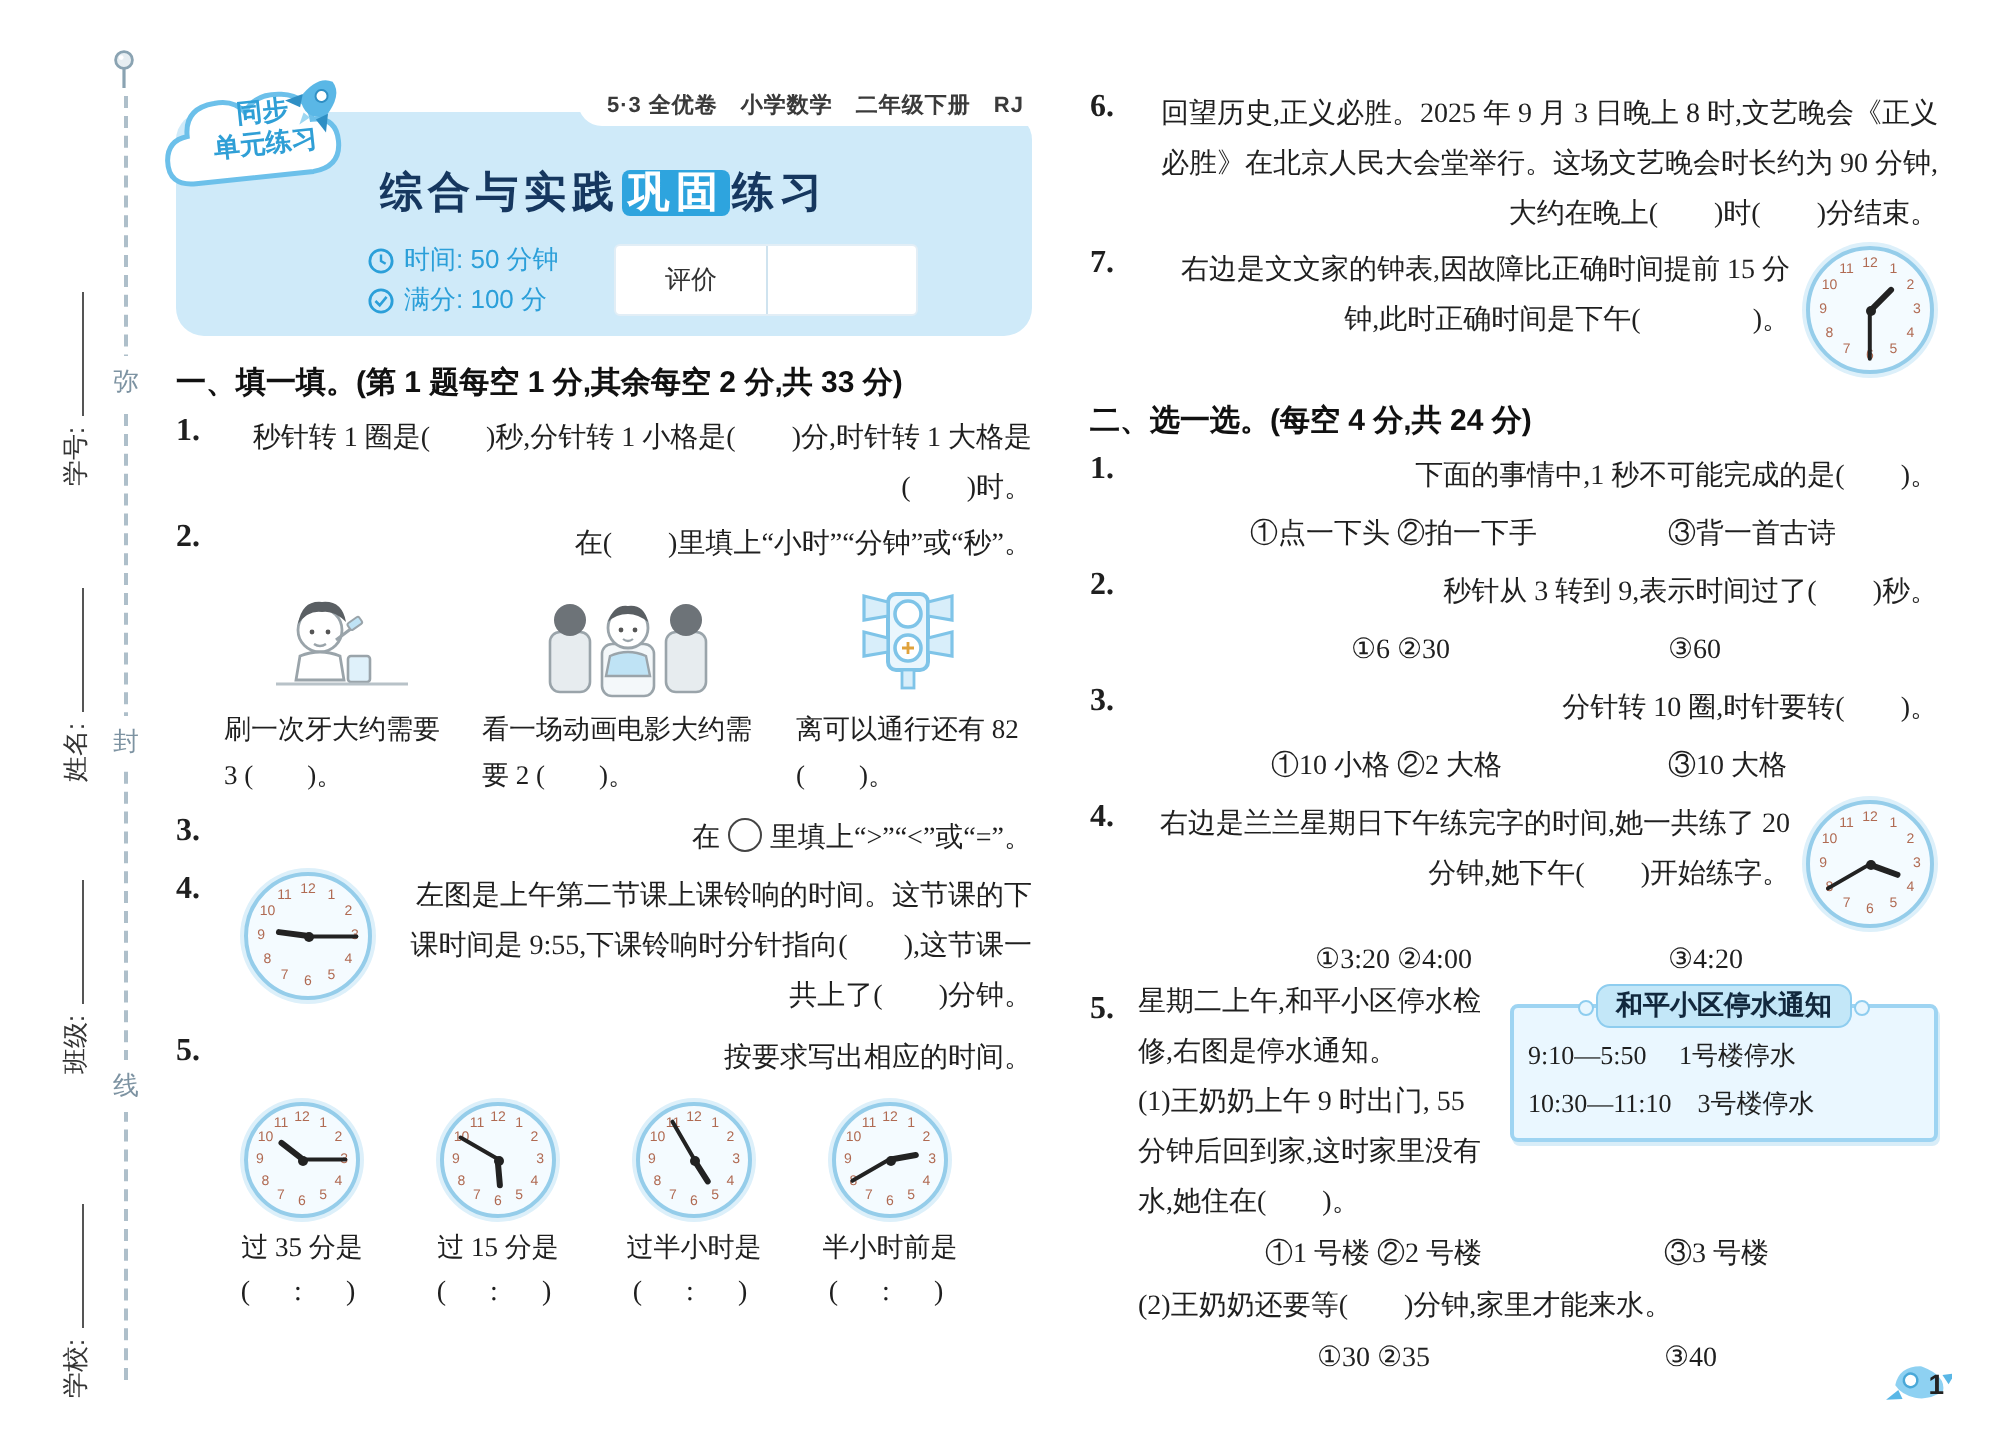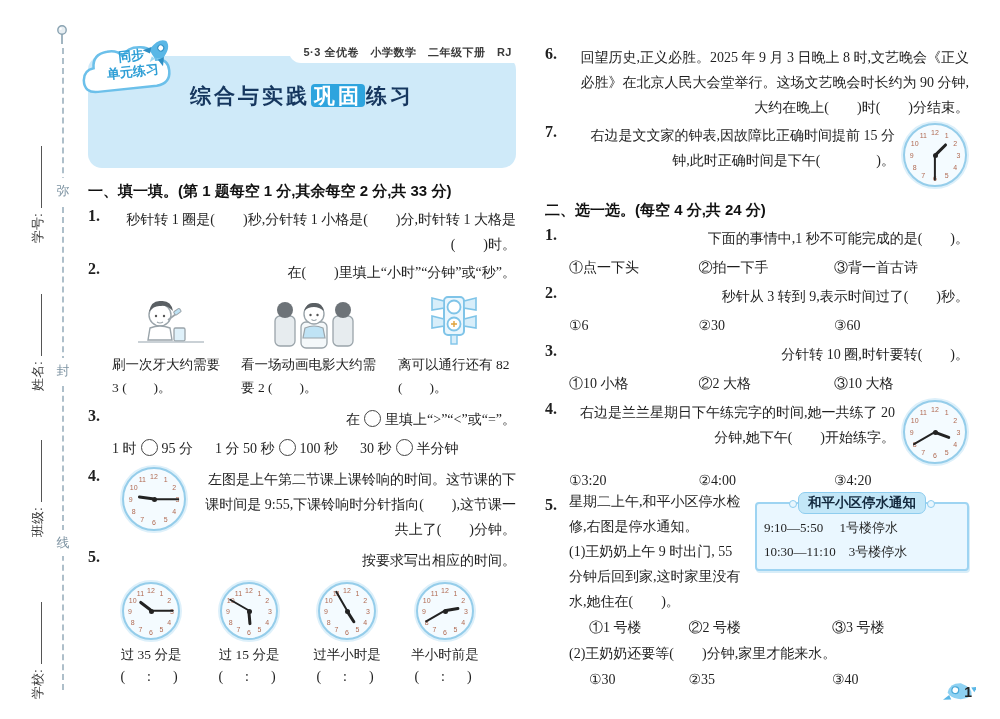--- a/index.html
+++ b/index.html
@@ -67,21 +67,21 @@
   .q4row{display:flex;gap:10px;align-items:flex-start;margin-top:4px;}
   .clocks-row{display:flex;justify-content:flex-start;padding:6px 2px 0 14px;}
   .clock-col{width:98px;display:flex;flex-direction:column;align-items:center;}
   .clock-cap{font-size:13.5px;margin-top:6px;white-space:nowrap;}
   .clock-blank{font-size:14px;margin-top:4px;letter-spacing:4px;}
 
   
   .q7row{display:flex;gap:8px;align-items:flex-start;}
   .opts{padding-left:24px;font-size:14px;line-height:27px;}
   .opts span{display:inline-block;}
-  .opts .o1{width:126px;} .opts .o2{width:132px;}
+  .opts .o1{width:126px;text-align:right;} .opts .o2{width:132px;}
 
   
   .notice{float:right;width:196px;margin:6px 0 6px 10px;background:#eaf7ff;border:2px solid #9ed4f2;border-radius:4px;
           padding:12px 7px 5px;position:relative;box-shadow:1px 2px 0 #d8edf8;}
   .notice-title{position:absolute;top:-12px;left:50%;transform:translateX(-50%);background:#c3e7f8;border:1px solid #8ecdef;
                 border-radius:7px;padding:1px 9px;font-weight:bold;font-size:13.5px;white-space:nowrap;color:#12283d;
                 font-family:"Liberation Sans","DejaVu Sans",sans-serif;}
   .notice-title::before,.notice-title::after{content:"";position:absolute;top:50%;width:6px;height:6px;margin-top:-3px;
                 background:#e8f6fe;border:1px solid #8ecdef;border-radius:50%;}
   .notice-title::before{left:-10px;} .notice-title::after{right:-10px;}
@@ -147,20 +147,42 @@
         <div class="cloud-text sans">
           <div>同步</div>
           <div>单元练习</div>
         </div>
       </div>
 
       <div class="panel-title sans">
         <span>综合与实践</span><span class="hl">巩固</span><span>练习</span>
       </div>
 
+      <div class="panel-meta-row">
+        <div class="meta sans">
+          <div class="meta-line">
+            <svg width="13" height="13" viewBox="0 0 14 14">
+                <circle cx="7" cy="7" r="6" fill="none" stroke="#2b9fd9" stroke-width="1.5"></circle>
+                <path d="M7 3.5 L7 7 L9.5 8.5" fill="none" stroke="#2b9fd9" stroke-width="1.3"></path>
+              </svg>
+            <span>时间: 50 分钟</span>
+          </div>
+          <div class="meta-line">
+            <svg width="13" height="13" viewBox="0 0 14 14">
+                <circle cx="7" cy="7" r="6" fill="none" stroke="#2b9fd9" stroke-width="1.5"></circle>
+                <path d="M4 7 L6.3 9.3 L10 4.8" fill="none" stroke="#2b9fd9" stroke-width="1.4"></path>
+              </svg>
+            <span>满分: 100 分</span>
+          </div>
+        </div>
+        <div class="eval">
+          <div class="eval-cell first sans">评价</div>
+          <div class="eval-cell"></div>
+        </div>
+      </div>
     </div>
 
     <div class="sec-head">一、填一填。(第 1 题每空 1 分,其余每空 2 分,共 33 分)</div>
 
     <div class="q">
       <span class="qnum">1.</span>
       <span class="qtext">秒针转 1 圈是(　　)秒,分针转 1 小格是(　　)分,时针转 1 大格是(　　)时。</span>
     </div>
 
     <div class="q">
@@ -220,25 +242,20 @@
         </div>
         <div class="illu-cap">离可以通行还有 82 (　　)。</div>
       </div>
     </div>
 
     <div class="q" style="margin-top:8px;">
       <span class="qnum">3.</span>
       <span class="qtext">
         <span>在</span><span class="cmp-circle"></span><span>里填上“&gt;”“&lt;”或“=”。</span>
       </span>
-    </div>
-    <div class="cmp-row">
-      <span><span>1 时</span><span class="cmp-circle"></span><span>95 分</span></span>
-      <span><span>1 分 50 秒</span><span class="cmp-circle"></span><span>100 秒</span></span>
-      <span><span>30 秒</span><span class="cmp-circle"></span><span>半分钟</span></span>
     </div>
 
     <div class="q q4row">
       <span class="qnum">4.</span>
       <div class="clock sz62">
           <span class="cnum" style="left: 69.5%; top: 16.225%;">1</span>
           <span class="cnum" style="left: 83.775%; top: 30.5%;">2</span>
           <span class="cnum" style="left: 89%; top: 50%;">3</span>
           <span class="cnum" style="left: 83.775%; top: 69.5%;">4</span>
           <span class="cnum" style="left: 69.5%; top: 83.775%;">5</span>

